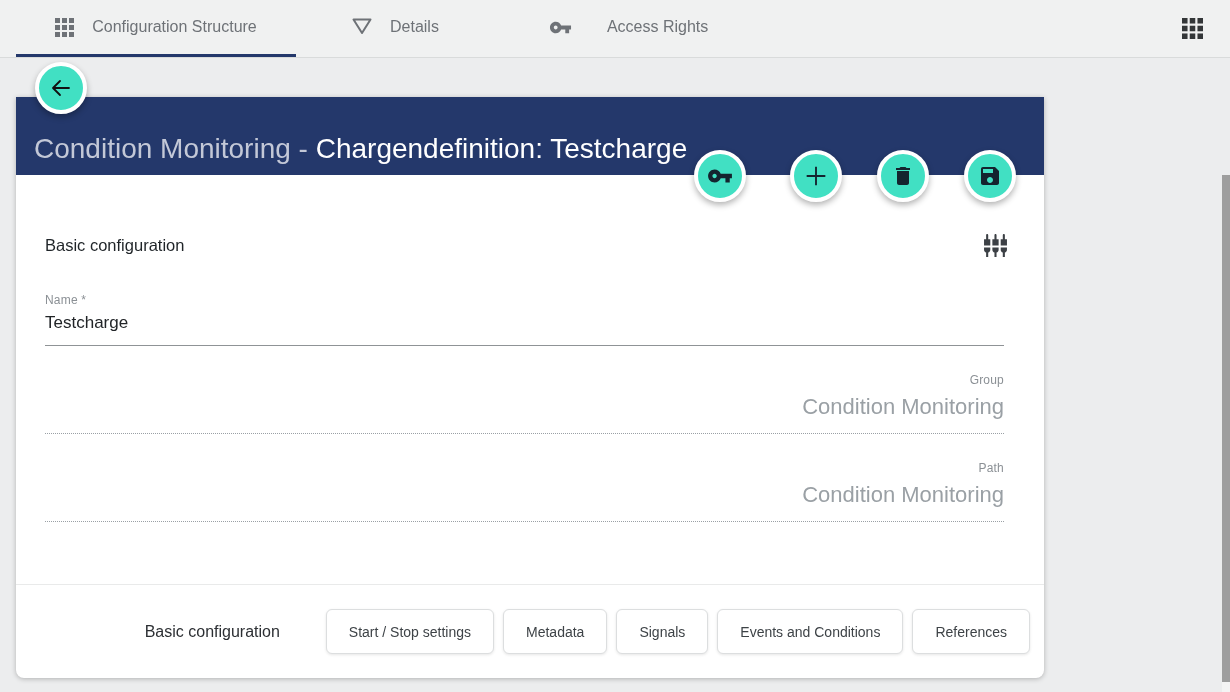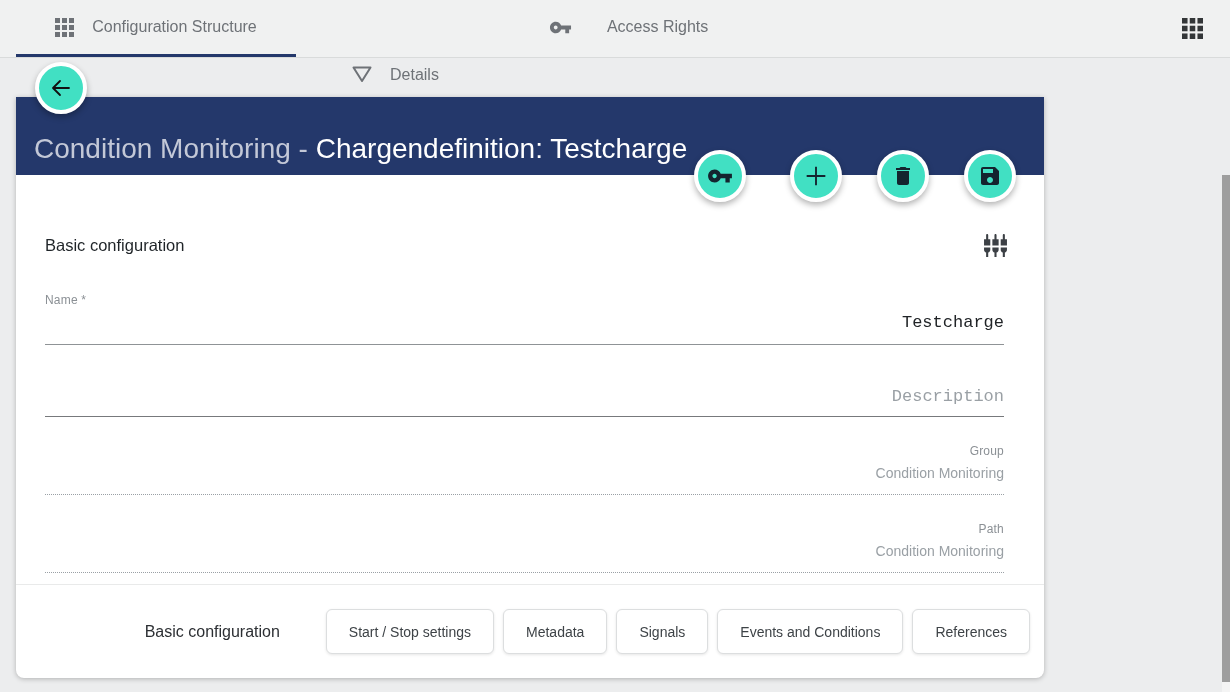--- a/index.html
+++ b/index.html
@@ -17,21 +17,21 @@
   }
   .tab{
     display:flex;align-items:center;justify-content:center;gap:18px;
     height:57px;box-sizing:border-box;border:none;background:transparent;
     color:#6e7277;font-size:16px;font-family:inherit;cursor:pointer;
     border-bottom:3px solid transparent;padding:0 30px;
   }
   .tab .tab-icon{display:flex;align-items:center;color:#6e7277;}
   .tab.active{border-bottom-color:#24386b;}
   .tab1{margin-left:16px;min-width:280px;}
-  .tab2{margin-left:26px;margin-top:48px;}
+  .tab2{margin-left:26px;}
   .tab3{margin-left:50px;gap:35px;}
   .apps-btn{
     margin-left:auto;margin-right:23px;align-self:center;
     background:transparent;border:none;cursor:pointer;padding:4px;
     color:#333638;display:flex;align-items:center;
   }
   
   .fab{
     width:52px;height:52px;border-radius:50%;
     background:#41e0c3;border:4px solid #ffffff;
@@ -70,31 +70,31 @@
   .section-title{font-size:16.5px;color:#1f2428;}
   .tune-btn{
     background:transparent;border:none;cursor:pointer;padding:2px;
     color:#3c4045;display:flex;align-items:center;margin-right:-6px;
   }
   .field{margin-top:0;}
   .f-label{font-size:12px;color:#8b9095;letter-spacing:.2px;}
   .text-input{
     display:block;width:100%;box-sizing:border-box;
     border:none;outline:none;background:transparent;
-    font-family:Liberation Mono, monospace;font-size:17px;color:#212427;
-    padding:6px 0 12px 0;border-radius:0;text-align:right;
+    font-family:Liberation Sans, sans-serif;font-size:17px;color:#212427;
+    padding:6px 0 12px 0;border-radius:0;
   }
   .text-input::placeholder{color:#9aa0a5;opacity:1;}
   .f-name{margin-top:33px;}
   .f-name .text-input{border-bottom:1px solid #8f9396;}
   .f-desc{margin-top:36px;}
   .f-desc .text-input{border-bottom:1px solid #77797c;padding-bottom:10px;}
   .f-disabled{margin-top:27px;text-align:right;}
   .f-disabled .f-value{
-    font-size:14px;color:#9aa0a5;padding:7px 0 13px 0;
+    font-size:22px;color:#9aa0a5;padding:7px 0 13px 0;
     border-bottom:1px dotted #9aa0a5;
   }
   
   .footer{
     height:94px;box-sizing:border-box;border-top:1px solid #e9eaea;
     display:flex;align-items:center;justify-content:flex-end;
     padding-right:14px;
   }
   .active-section{
     font-size:16px;color:#2c2f33;margin-right:31px;cursor:pointer;
@@ -228,23 +228,20 @@
             <path fill="currentColor" d="M5 2c0-.55-.45-1-1-1s-1 .45-1 1v4H1v6h6V6H5V2zm4 14c0 1.3.84 2.4 2 2.82V23h2v-4.18c1.16-.41 2-1.51 2-2.82v-2H9v2zm-8 0c0 1.3.84 2.4 2 2.82V23h2v-4.18C6.16 18.4 7 17.3 7 16v-2H1v2zM13 2c0-.55-.45-1-1-1s-1 .45-1 1v4H9v6h6V6h-2V2zm8 0c0-.55-.45-1-1-1s-1 .45-1 1v4h-2v6h6V6h-2V2zm-4 14c0 1.3.84 2.4 2 2.82V23h2v-4.18c1.16-.41 2-1.51 2-2.82v-2h-6v2z"></path>
           </svg>
       </button>
     </div>
 
     <div class="field f-name">
       <div class="f-label">Name *</div>
       <input class="text-input" type="text" value="Testcharge" style="">
     </div>
 
-    <div class="field f-desc">
-      <input class="text-input" type="text" placeholder="Description" style="">
-    </div>
 
     <div class="field f-disabled">
       <div class="f-label">Group</div>
       <div class="f-value">Condition Monitoring</div>
     </div>
 
     <div class="field f-disabled">
       <div class="f-label">Path</div>
       <div class="f-value">Condition Monitoring</div>
     </div>

